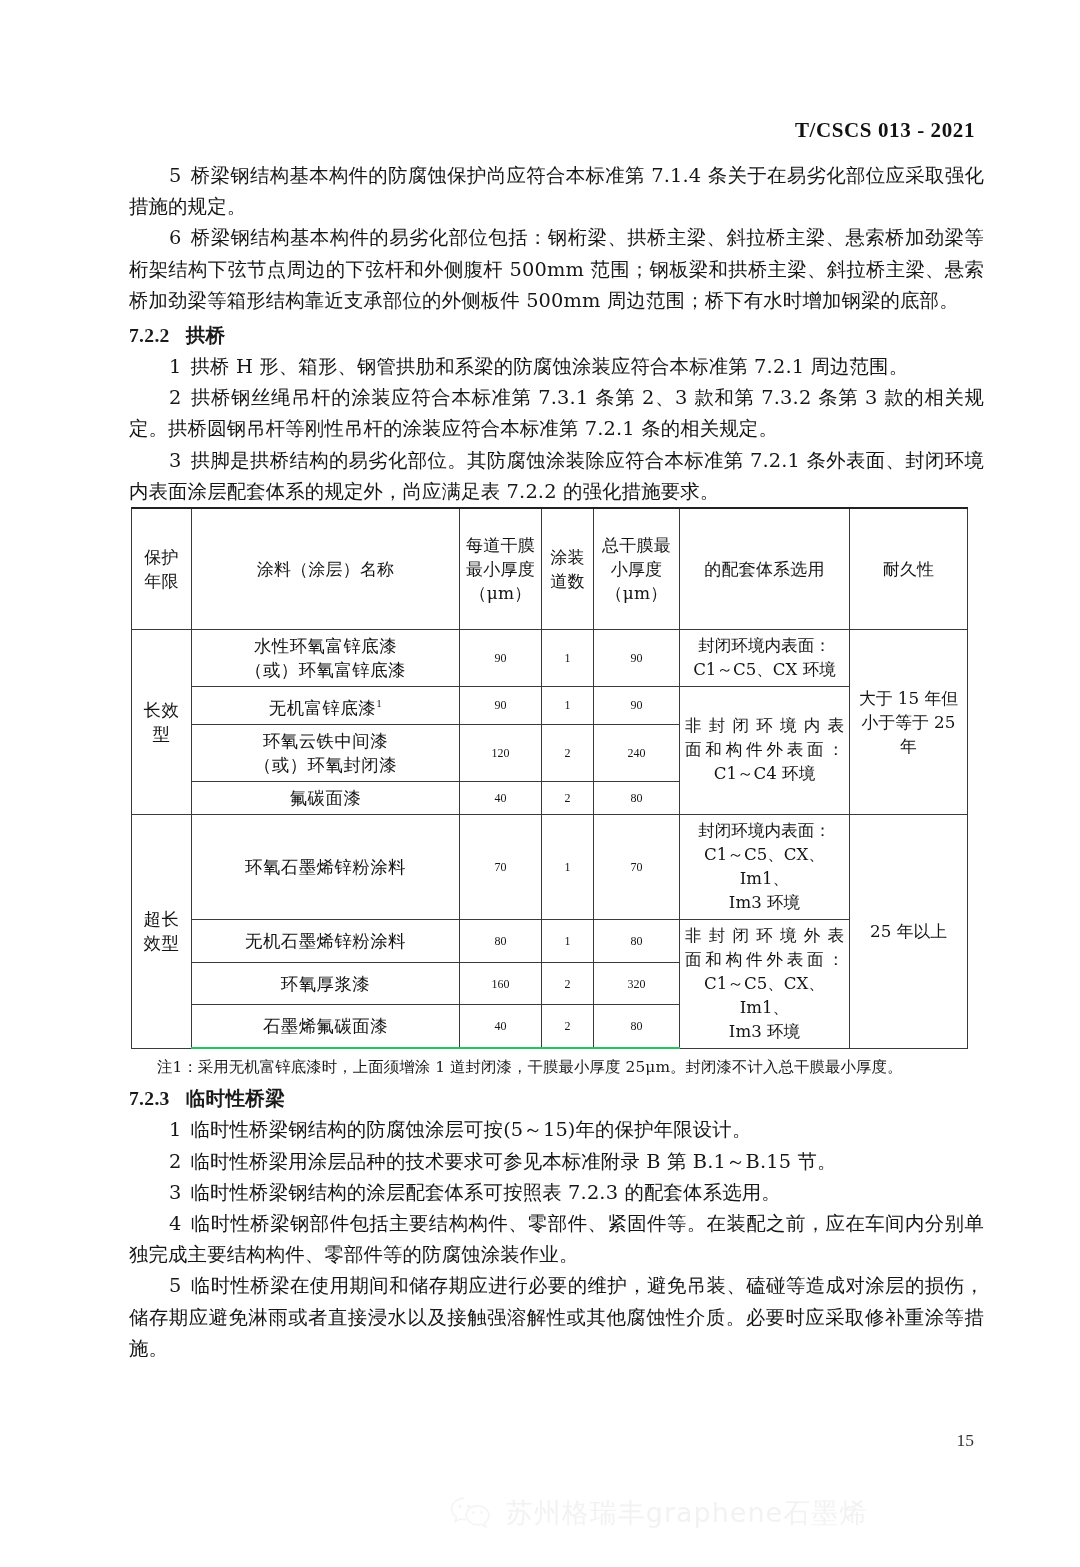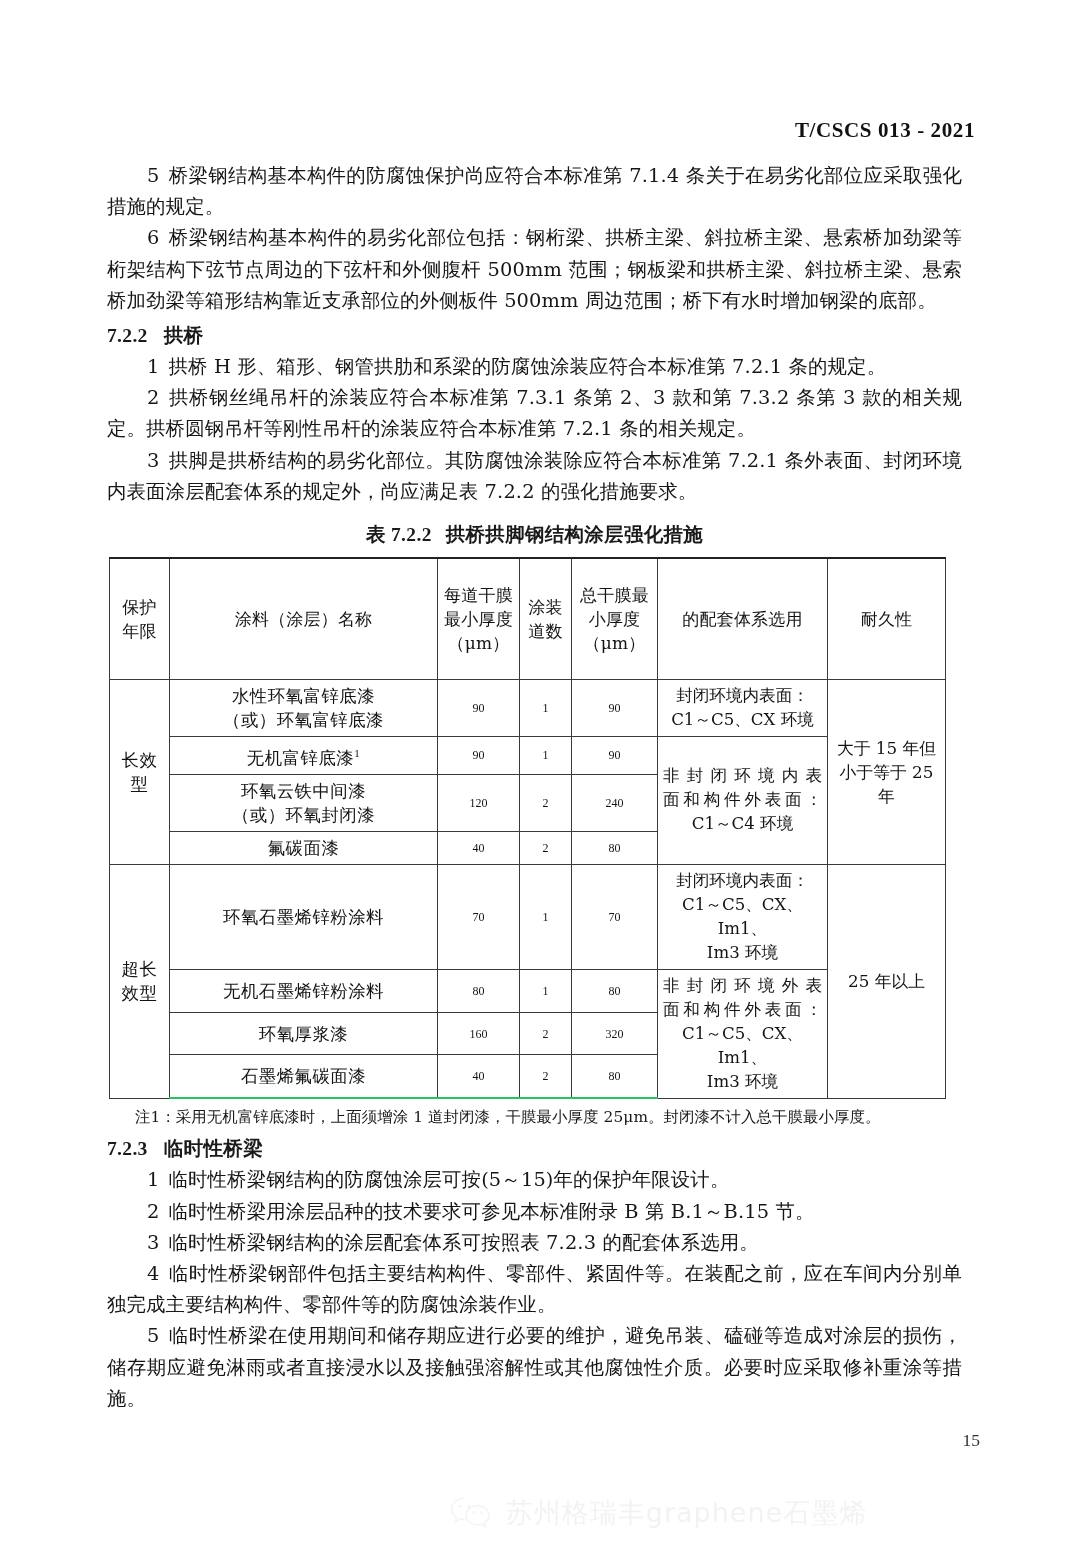--- a/index.html
+++ b/index.html
@@ -30,21 +30,21 @@
     font-family: "Liberation Serif", "DejaVu Serif", serif;
     font-weight: bold;
     font-size: 21px;
     letter-spacing: 0.6px;
     color: #111;
   }
 
   
   .col {
     position: absolute;
-    left: 107px;
+    left: 129px;
     top: 160px;
     width: 855px;
   }
 
   p.para {
     margin: 0 0 0 0;
     font-size: 19.4px;
     line-height: 31.2px;
     text-align: justify;
     text-justify: inter-ideograph;
@@ -160,21 +160,21 @@
     line-height: 23px;
     letter-spacing: 0.1px;
     color: #181818;
   }
 
   .after-table { margin-top: 18px; }
 
   
   .page-num {
     position: absolute;
-    right: 100px;
+    right: 106px;
     top: 1430px;
     font-family: "Liberation Serif", serif;
     font-size: 17.5px;
     color: #333;
   }
 
   
   .watermark {
     position: absolute;
     left: 0;
@@ -217,32 +217,29 @@
     </p>
     <p class="para indent">
       <span class="num">6</span><span>桥梁钢结构基本构件的易劣化部位包括：钢桁梁、拱桥主梁、斜拉桥主梁、悬索桥加劲梁等桁架结构下弦节点周边的下弦杆和外侧腹杆 500mm 范围；钢板梁和拱桥主梁、斜拉桥主梁、悬索桥加劲梁等箱形结构靠近支承部位的外侧板件 500mm 周边范围；桥下有水时增加钢梁的底部。</span>
     </p>
 
     <h4 class="sec">
       <span class="secnum">7.2.2</span><span>拱桥</span>
     </h4>
 
     <p class="para indent">
-      <span class="num">1</span><span>拱桥 H 形、箱形、钢管拱肋和系梁的防腐蚀涂装应符合本标准第 7.2.1 条的规定。</span>
+      <span class="num">1</span><span>拱桥 H 形、箱形、钢管拱肋和系梁的防腐蚀涂装应符合本标准第 7.2.1 周边范围。</span>
     </p>
     <p class="para indent">
       <span class="num">2</span><span>拱桥钢丝绳吊杆的涂装应符合本标准第 7.3.1 条第 2、3 款和第 7.3.2 条第 3 款的相关规定。拱桥圆钢吊杆等刚性吊杆的涂装应符合本标准第 7.2.1 条的相关规定。</span>
     </p>
     <p class="para indent">
       <span class="num">3</span><span>拱脚是拱桥结构的易劣化部位。其防腐蚀涂装除应符合本标准第 7.2.1 条外表面、封闭环境内表面涂层配套体系的规定外，尚应满足表 7.2.2 的强化措施要求。</span>
     </p>
 
-    <div class="tbl-caption">
-      <span class="capnum">表 7.2.2</span><span>拱桥拱脚钢结构涂层强化措施</span>
-    </div>
 
     <table class="spec">
       <colgroup>
         <col class="c-group">
           <col class="c-name">
           <col class="c-per">
         <col class="c-coats">
           <col class="c-total">
           <col class="c-env">
           <col class="c-dur">

